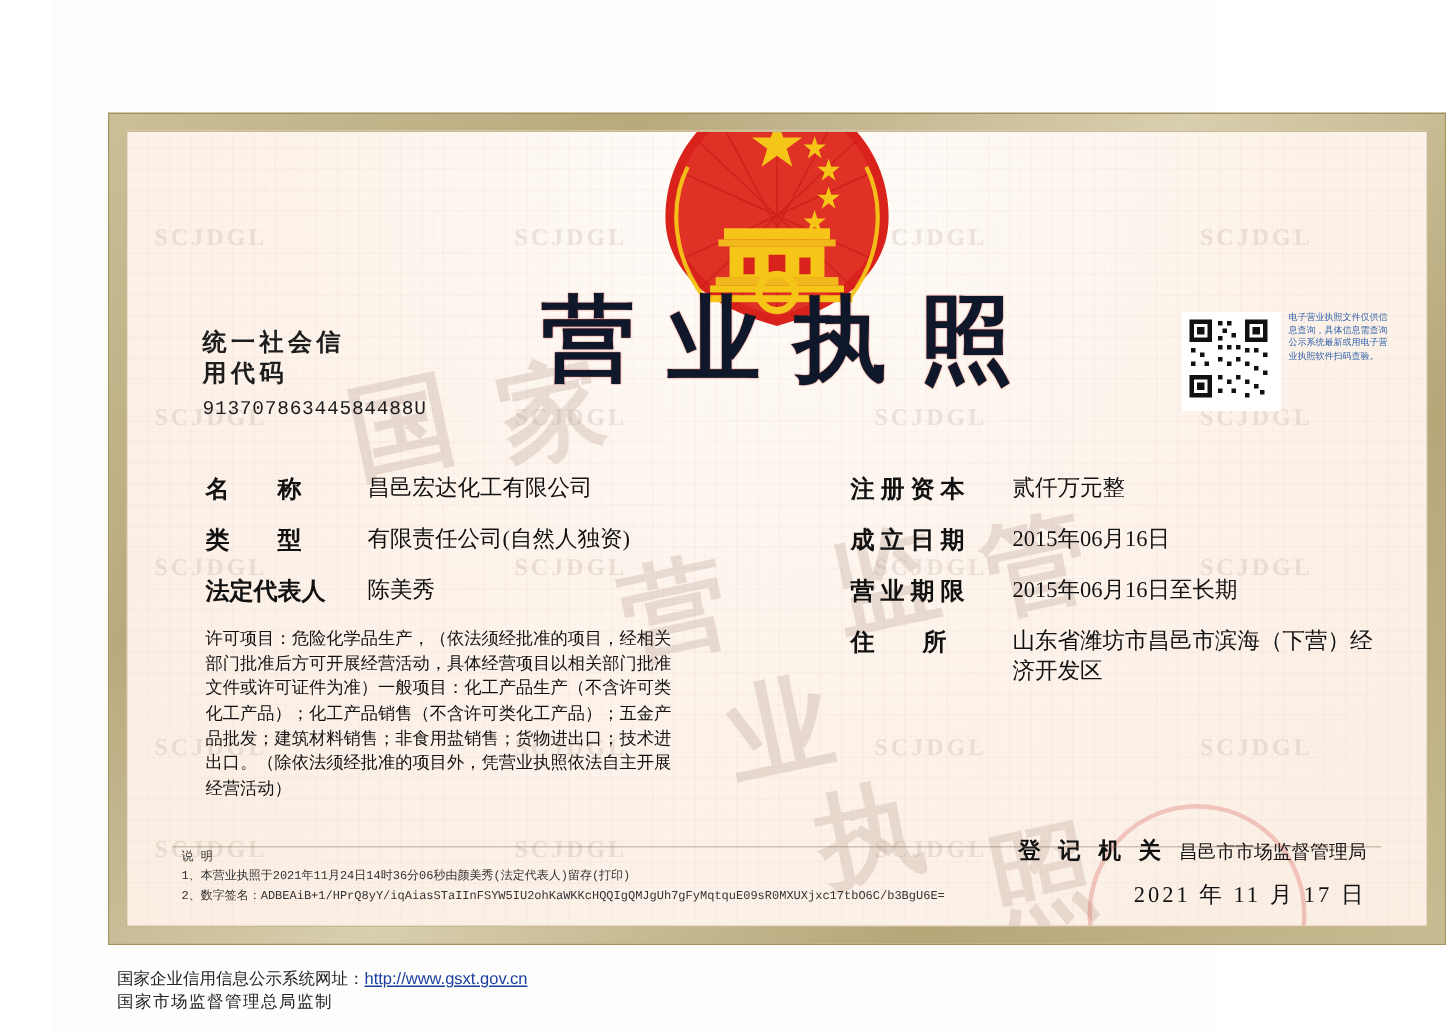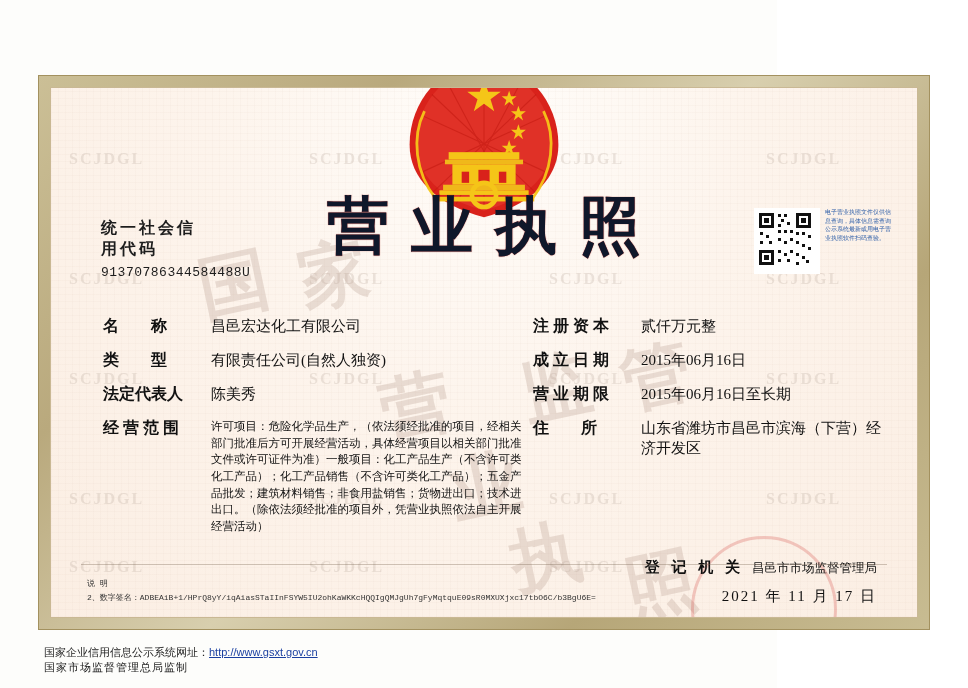--- a/index.html
+++ b/index.html
@@ -5,20 +5,21 @@
   html,body{margin:0;padding:0;}
   body{
     width:968px;height:688px;
     background:#ffffff;
     font-family:"Liberation Sans","DejaVu Sans",sans-serif;
     overflow:hidden;
   }
   .page{
     position:relative;width:777px;height:688px;
     background:#fdfdfb;
+    margin-left:34px;
   }
   
   .frame-outer{
     position:absolute;left:38px;top:75px;width:892px;height:555px;
     background:linear-gradient(135deg,#cbbf96 0%,#b9a97d 25%,#d8cfae 50%,#b6a678 75%,#c8bc92 100%);
     border:1px solid #a3915f;
     box-sizing:border-box;
     padding:11px;
   }
   .frame-inner{
@@ -331,21 +332,20 @@
             <div class="val">陈美秀</div>
           </div>
           <div class="col-r">
             <div class="lbl">营 业 期 限</div>
             <div class="val">2015年06月16日至长期</div>
           </div>
         </div>
 
         <div class="row">
           <div class="col-l">
-            <div class="lbl">经 营 范 围</div>
             <div class="val small scope-val">许可项目：危险化学品生产，（依法须经批准的项目，经相关部门批准后方可开展经营活动，具体经营项目以相关部门批准文件或许可证件为准）一般项目：化工产品生产（不含许可类化工产品）；化工产品销售（不含许可类化工产品）；五金产品批发；建筑材料销售；非食用盐销售；货物进出口；技术进出口。（除依法须经批准的项目外，凭营业执照依法自主开展经营活动）</div>
           </div>
           <div class="col-r">
             <div class="lbl">住　　所</div>
             <div class="val addr-val">山东省潍坊市昌邑市滨海（下营）经济开发区</div>
           </div>
         </div>
 
       </div>
 
@@ -354,20 +354,21 @@
         <div class="line1">
           <span>登 记 机 关</span><span class="org">昌邑市市场监督管理局</span>
         </div>
         <div class="line2">2021 年  11 月 17 日</div>
       </div>
 
       <div class="divider"></div>
 
       <div class="notes">
         <div class="nt-title">说 明</div>
+        <div class="nt">1、本营业执照于2021年11月24日14时36分06秒由颜美秀(法定代表人)留存(打印)</div>
         <div class="nt">2、数字签名：ADBEAiB+1/HPrQ8yY/iqAiasSTaIInFSYW5IU2ohKaWKKcHQQIgQMJgUh7gFyMqtquE09sR0MXUXjxc17tbO6C/b3BgU6E=</div>
       </div>
 
     </div>
   </div>
 
   <div class="footer">
     <div>
       <span>国家企业信用信息公示系统网址：</span><a href="#">http://www.gsxt.gov.cn</a>
     </div>

